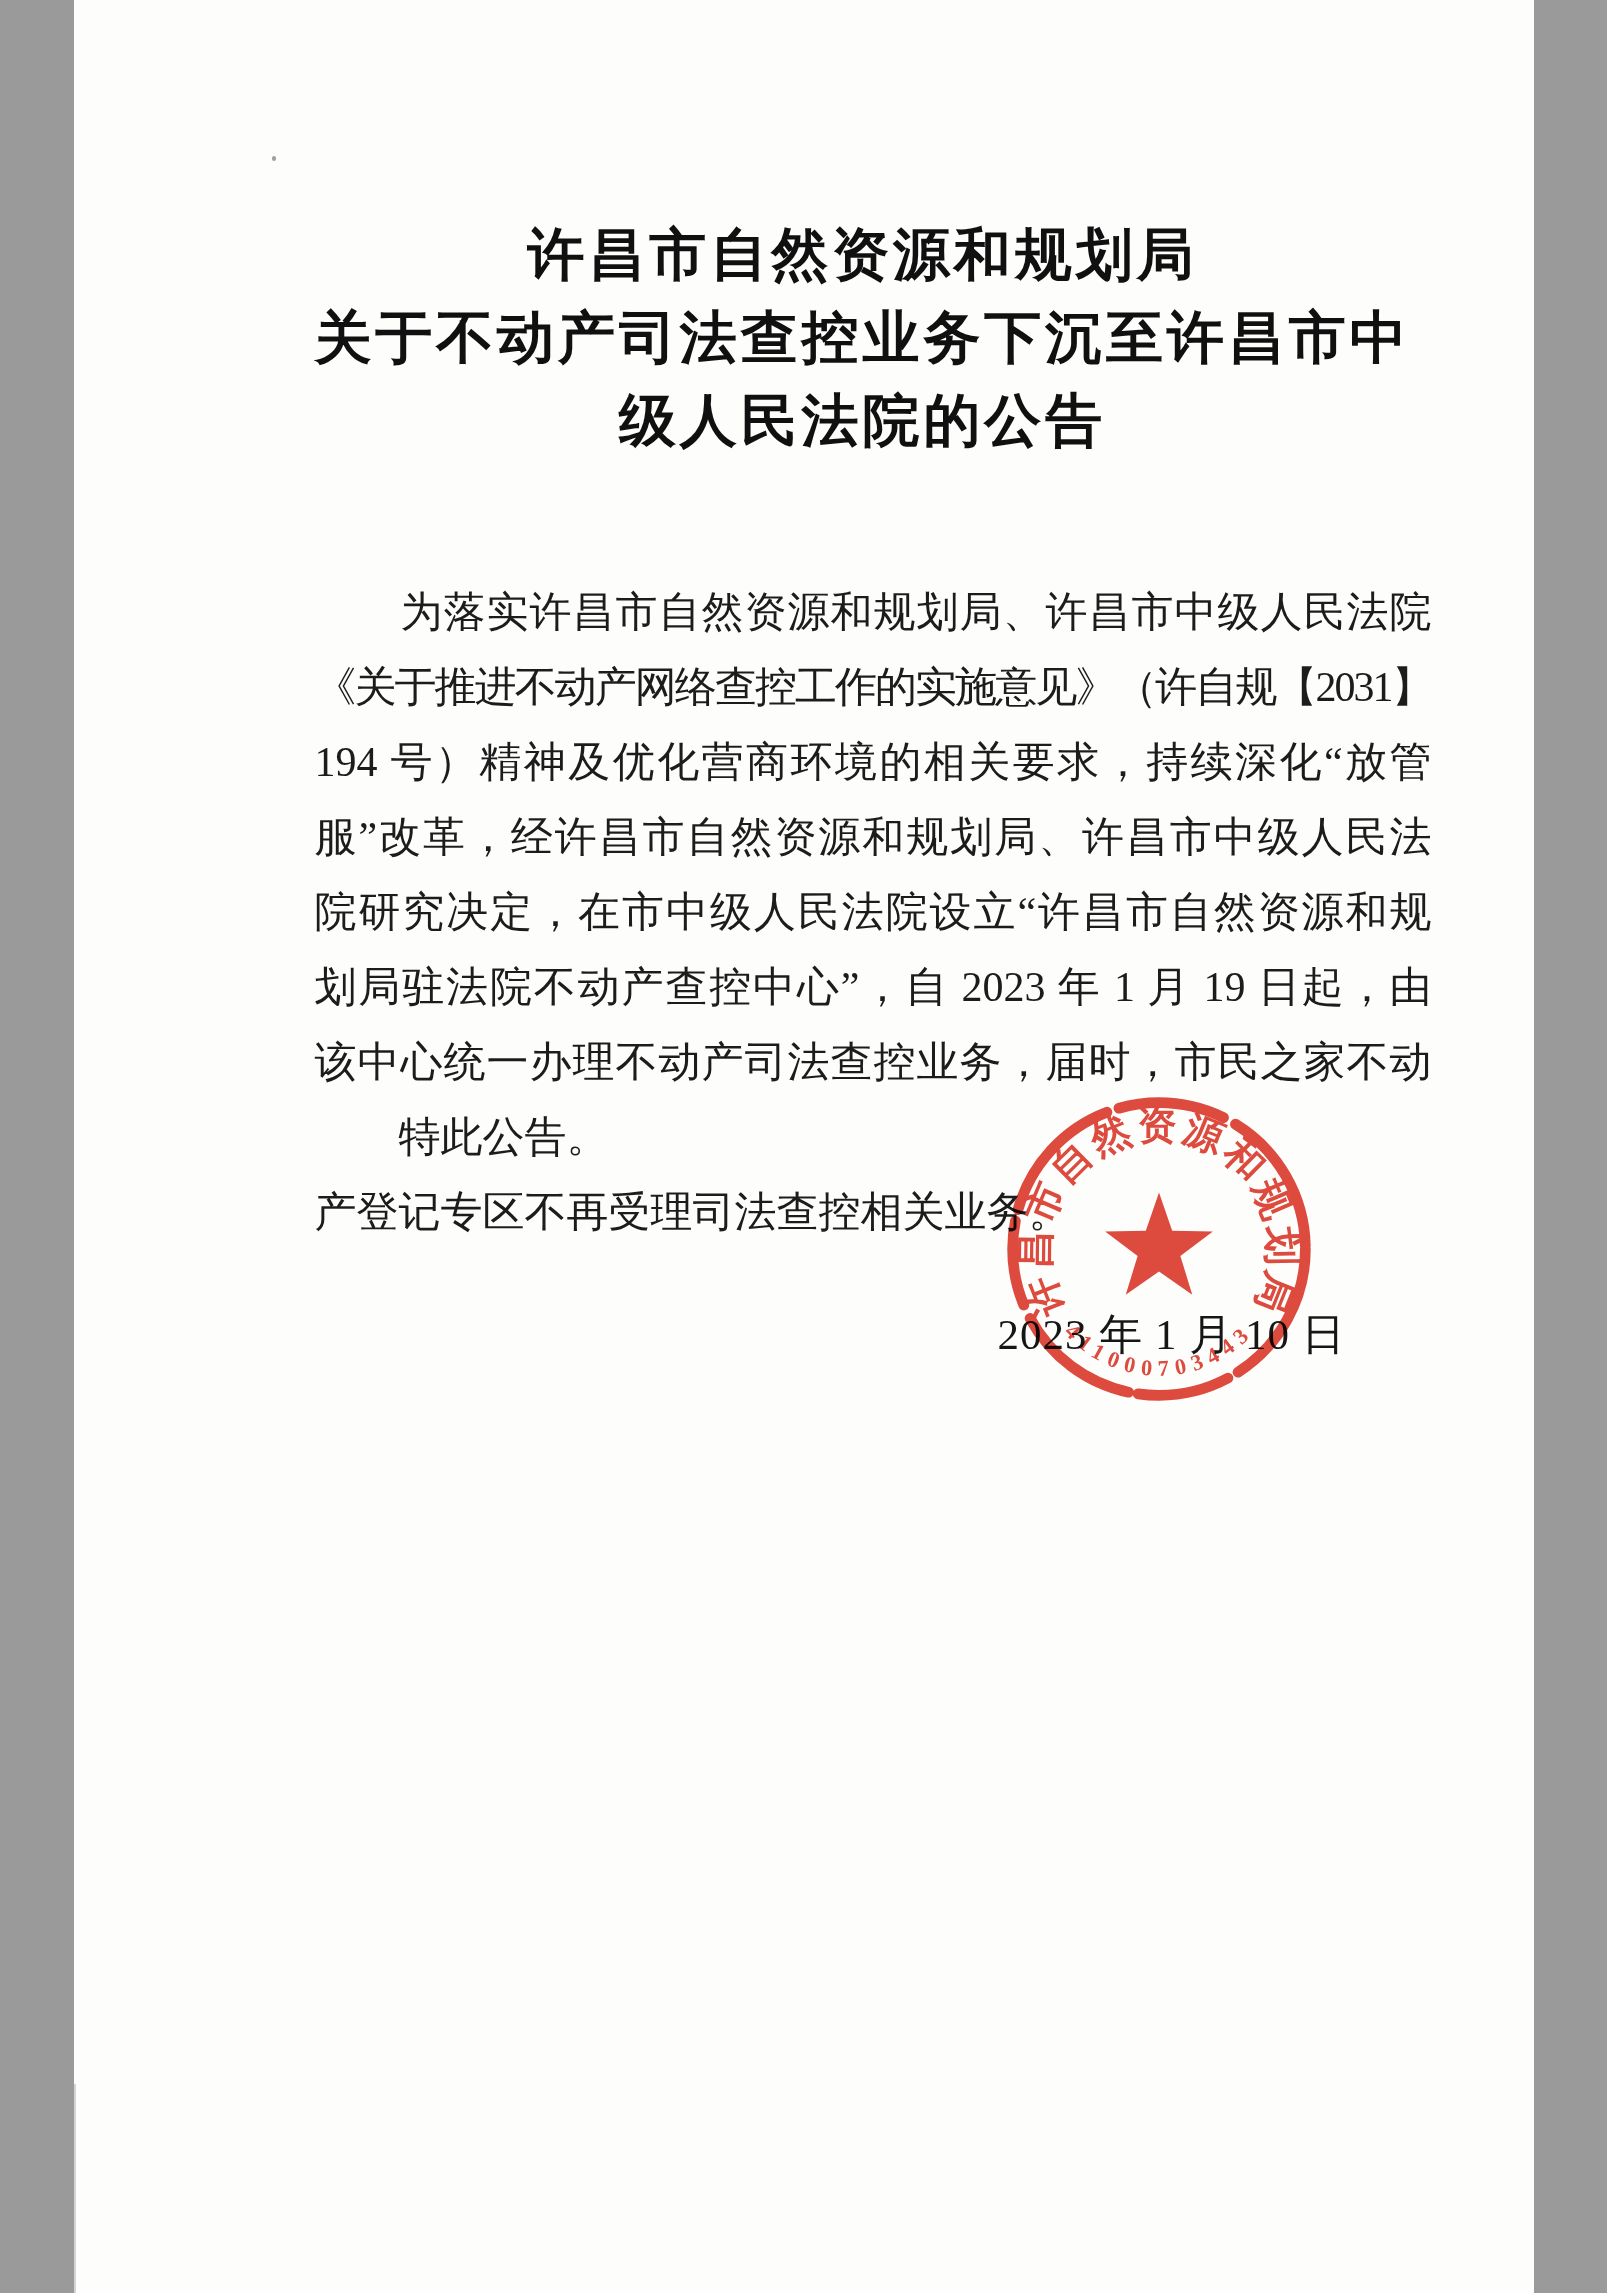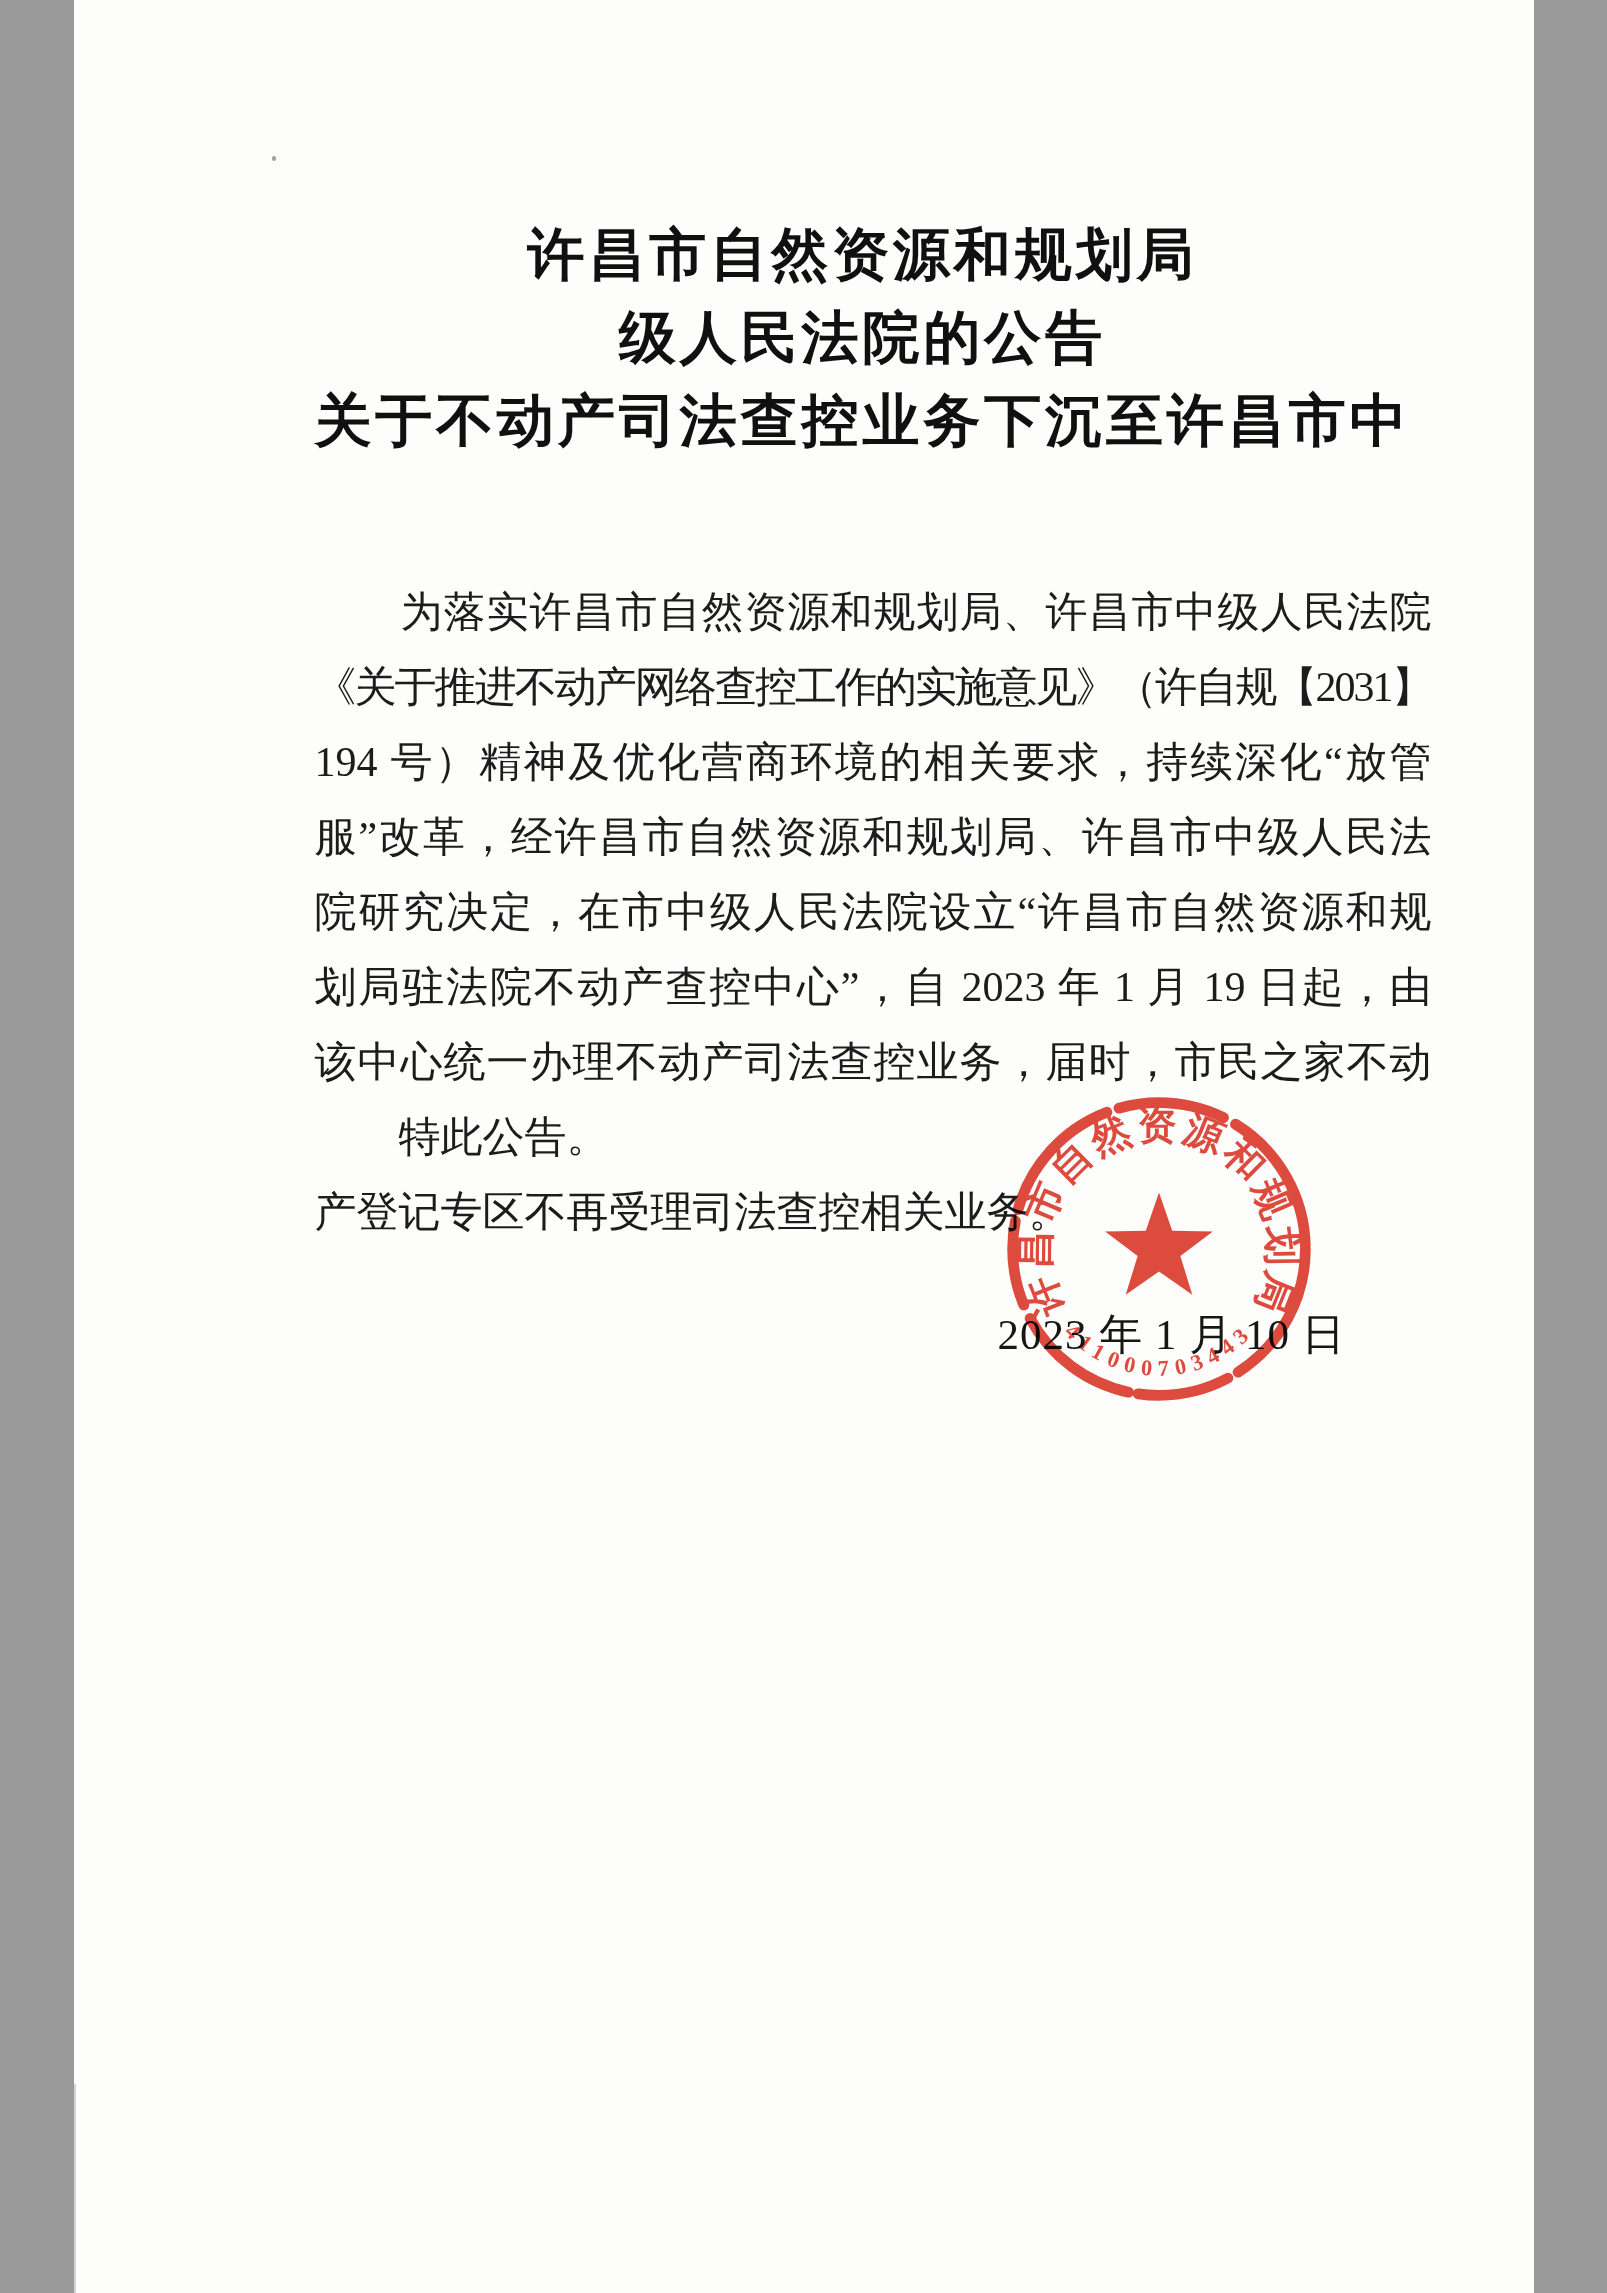--- a/index.html
+++ b/index.html
@@ -55,22 +55,22 @@
 </head>
 <body>
 
 <div class="page">
 
   <div class="scan-speck"></div>
   <div class="scan-edge-line"></div>
 
   <div class="title-block">
       <div class="title-line">许昌市自然资源和规划局</div>
+      <div class="title-line">关于不动产司法查控业务下沉至许昌市中</div>
       <div class="title-line">级人民法院的公告</div>
-      <div class="title-line">关于不动产司法查控业务下沉至许昌市中</div>
     </div>
 
   <div class="body-block">
       <div class="body-line">　　为落实许昌市自然资源和规划局、许昌市中级人民法院</div>
       <div class="body-line">《关于推进不动产网络查控工作的实施意见》（许自规【2031】</div>
       <div class="body-line">194 号）精神及优化营商环境的相关要求，持续深化“放管</div>
       <div class="body-line">服”改革，经许昌市自然资源和规划局、许昌市中级人民法</div>
       <div class="body-line">院研究决定，在市中级人民法院设立“许昌市自然资源和规</div>
       <div class="body-line">划局驻法院不动产查控中心”，自 2023 年 1 月 19 日起，由</div>
       <div class="body-line">该中心统一办理不动产司法查控业务，届时，市民之家不动</div>

